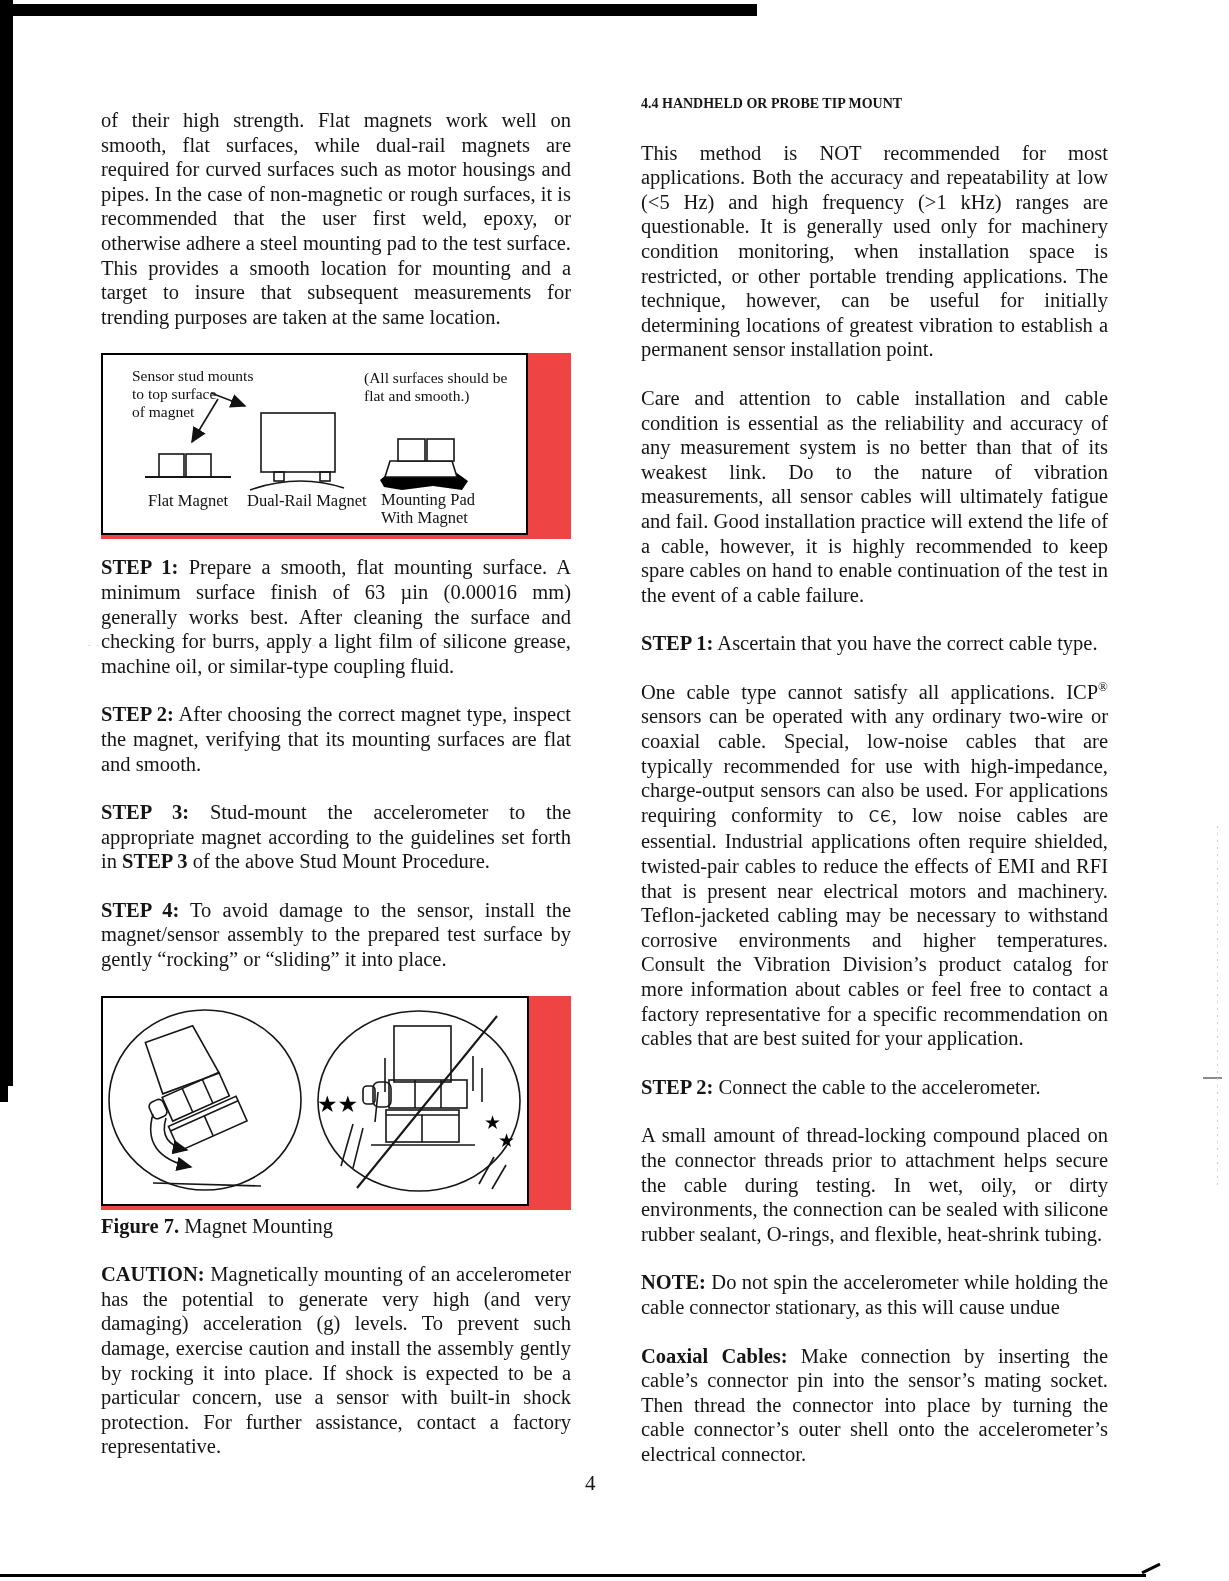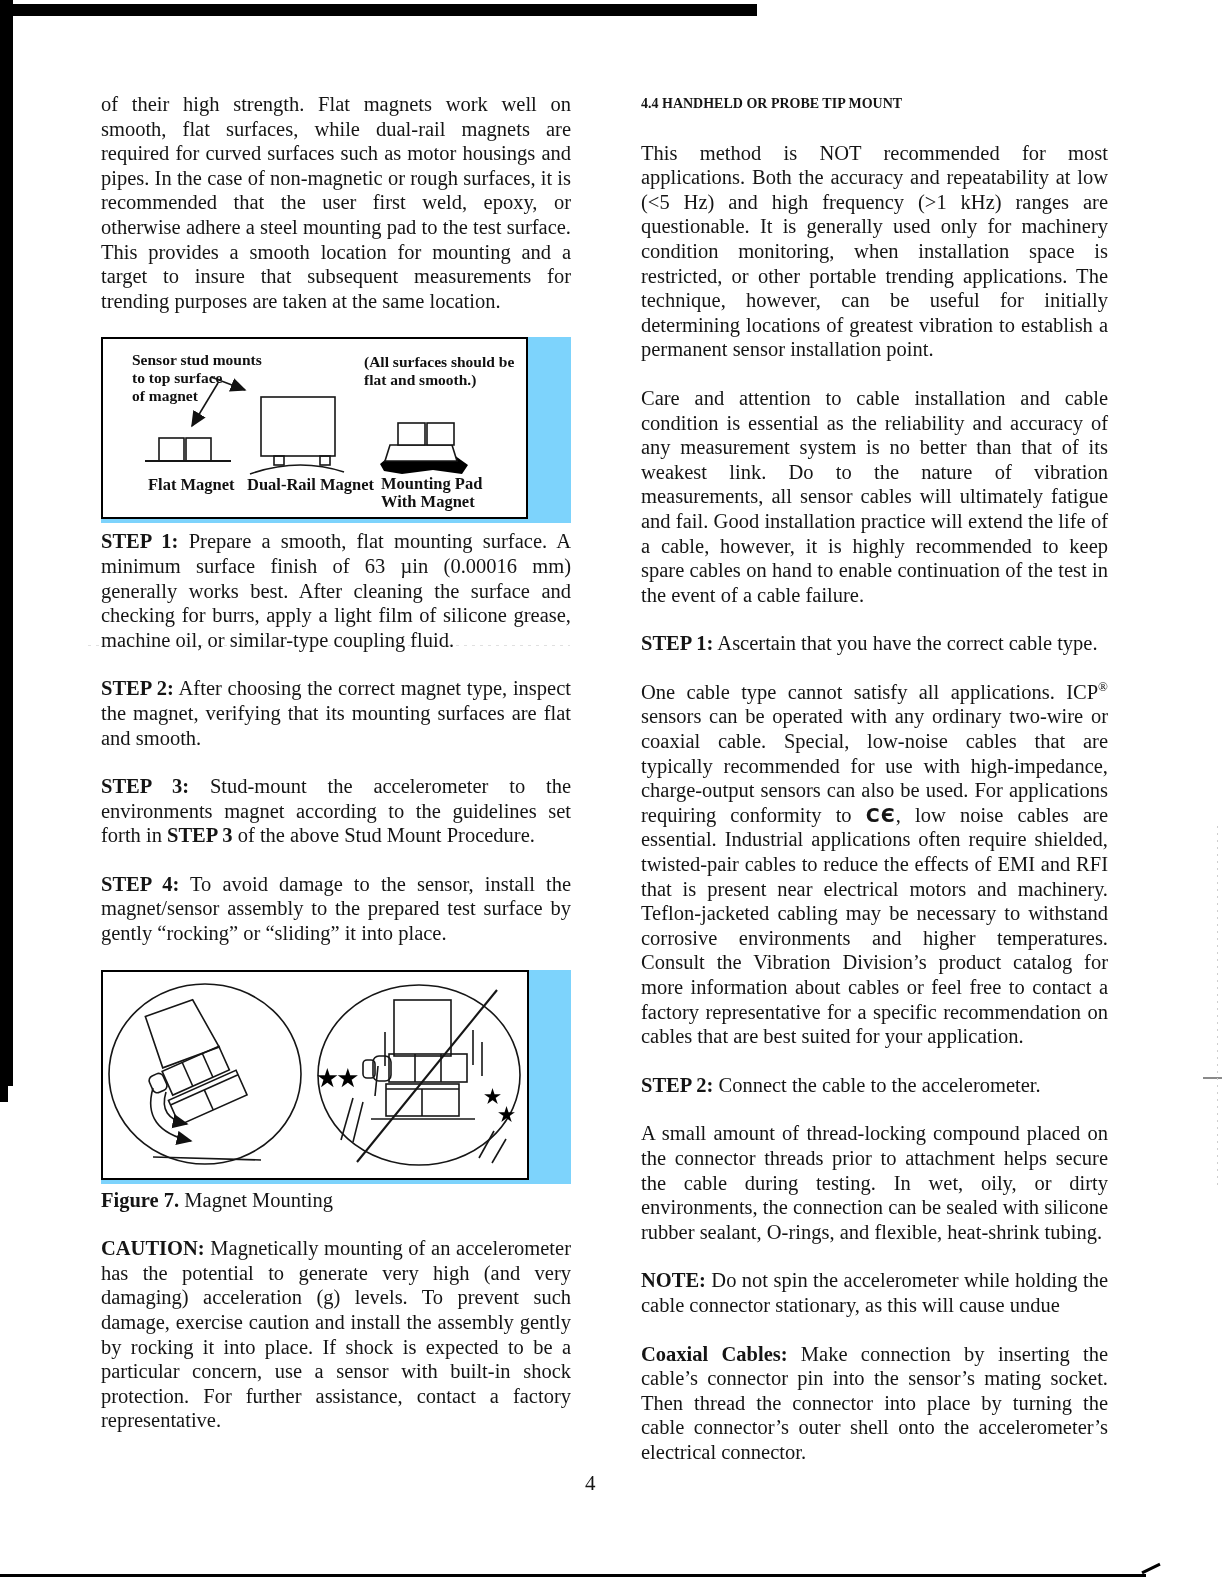--- a/index.html
+++ b/index.html
@@ -16,30 +16,30 @@
   .right-dash { position:absolute; left:1203px; top:1077px; width:19px; height:2px; background:#8a8a8a; }
   .right-vline { position:absolute; left:1217px; top:826px; width:1px; height:362px;
     background:repeating-linear-gradient(to bottom,#cfcfcf 0 2px, transparent 2px 7px); }
   .faint-line { position:absolute; left:88px; top:645px; width:482px; height:1px;
     background:repeating-linear-gradient(to right,#e0e0e0 0 3px, transparent 3px 8px); }
 
   .col { position:absolute; top:92px; }
   .col-left  { left:101px; width:470px; }
   .col-right { left:641px; width:467px; }
 
-  p { margin:0 0 24px 0; }
+  p { margin:16px 0 24px 0; }
   .body-text { font-size:20.5px; line-height:24.6px; text-align:justify; }
   .heading   { font-size:14px; line-height:24.6px; font-weight:bold; margin:0 0 24px 0; }
   .caption   { font-size:20.5px; line-height:24.6px; margin:4px 0 24px 0; }
   b { font-weight:bold; }
   .it { }
   sup.reg { font-size:13px; vertical-align:super; line-height:0; }
-  .ce { font-family:"DejaVu Sans", sans-serif; font-weight:bold; font-size:19px; letter-spacing:1px; }
-
-  .figure-box { background:#7dd3fc;font-weight:bold; }
+  .ce { font-family:"DejaVu Sans", sans-serif; font-weight:normal; font-size:15px; letter-spacing:1px; }
+
+  .figure-box { background:#ef4444; }
   .fig6-box { margin:8px 0 6px 0; }
   .fig7-box { margin:12px 0 4px 0; }
   svg text { font-family:"Liberation Serif", serif; fill:#111; }
   .figtext  { font-size:15.5px; }
   .figlabel { font-size:16.5px; }
   .ln { fill:none; stroke:#161616; stroke-width:1.6; }
   .ln2 { fill:none; stroke:#161616; stroke-width:2.1; }
   .blob { fill:#000; stroke:none; }
   .star { font-size:23px; fill:#000; }
   .star-sm { font-size:19px; fill:#000; }
@@ -100,21 +100,21 @@
         <rect x="326" y="86" width="27" height="22" fill="#fff" stroke="#161616" stroke-width="1.6"></rect>
         <text class="figlabel" x="280" y="152">Mounting Pad</text>
         <text class="figlabel" x="280" y="170">With Magnet</text>
       </svg>
     </div>
 
     <p class="body-text"><b>STEP 1:</b><span> Prepare a smooth, flat mounting surface. A minimum surface finish of 63 µin (0.00016 mm) generally works best. After cleaning the surface and checking for burrs, apply a light film of silicone grease, machine oil, or similar-type coupling fluid.</span></p>
 
     <p class="body-text"><b>STEP 2:</b><span> After choosing the correct magnet type, inspect the magnet, verifying that its mounting surfaces are flat and smooth.</span></p>
 
-    <p class="body-text"><b>STEP 3:</b><span> Stud-mount the accelerometer to the environments magnet according to the guidelines set forth in </span><b>STEP 3</b><span> of the above Stud Mount Procedure.</span></p>
+    <p class="body-text"><b>STEP 3:</b><span> Stud-mount the accelerometer to the appropriate magnet according to the guidelines set forth in </span><b>STEP 3</b><span> of the above Stud Mount Procedure.</span></p>
 
     <p class="body-text"><b>STEP 4:</b><span> To avoid damage to the sensor, install the magnet/sensor assembly to the prepared test surface by gently “rocking” or “sliding” it into place.</span></p>
 
     <div class="figure-box fig7-box">
       <svg width="428" height="210" viewBox="0 0 428 210">
         <defs>
           <marker id="ah7" markerWidth="12" markerHeight="10" refX="9" refY="4.5" orient="auto">
             <path d="M0,0 L10,4.5 L0,9 z" fill="#111"></path>
           </marker>
         </defs>

